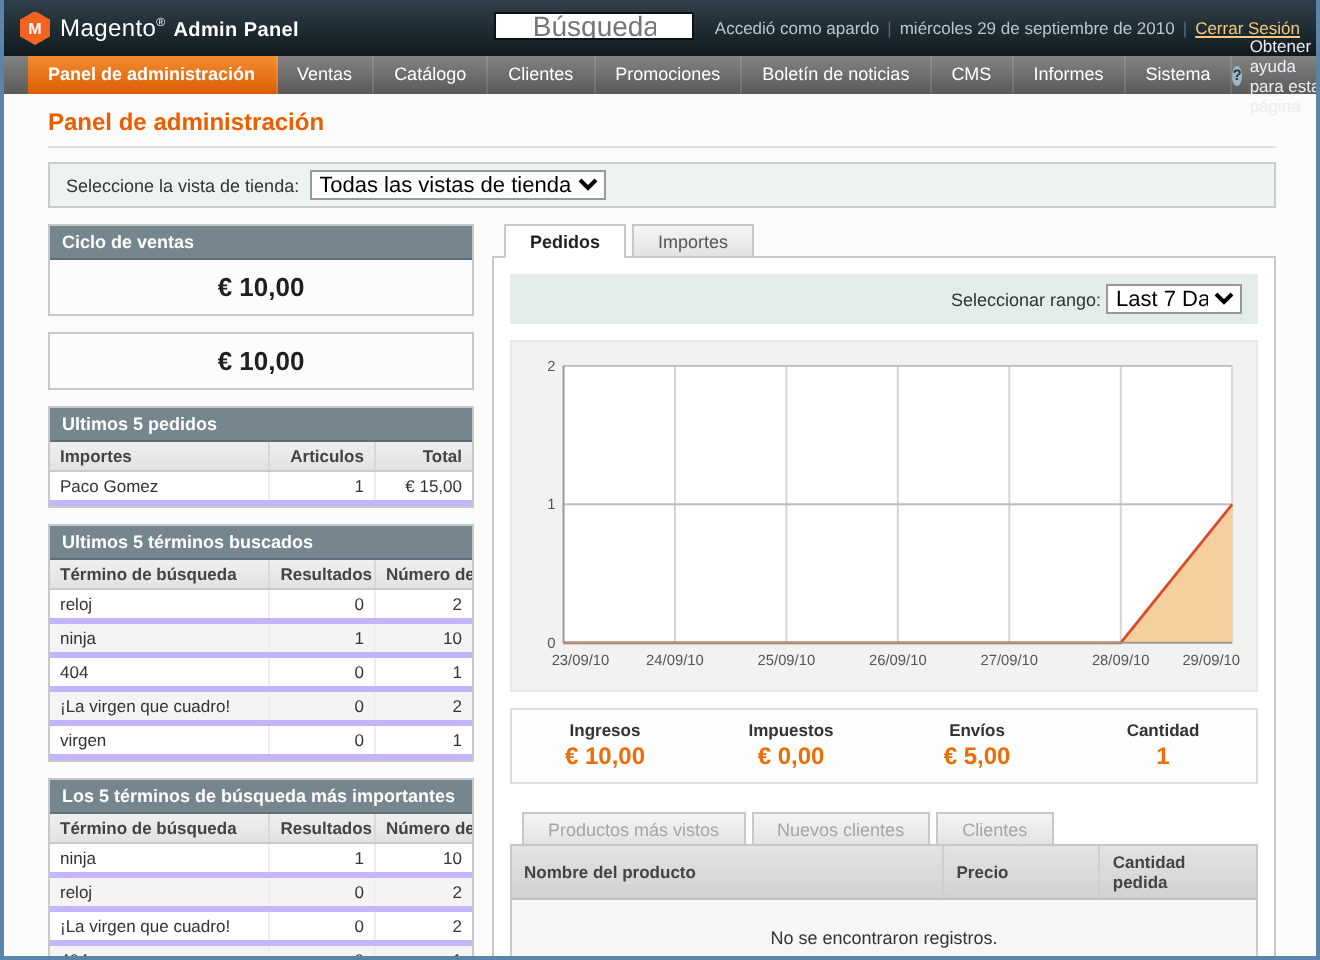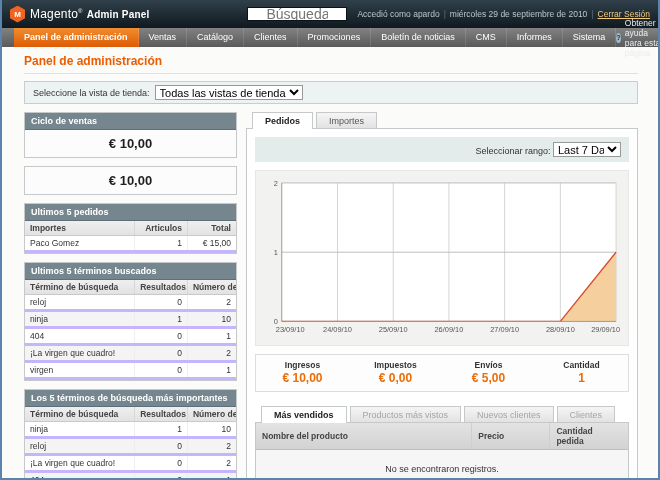--- a/index.html
+++ b/index.html
@@ -295,21 +295,20 @@
               <div class="lbl">Envíos</div>
               <div class="val">€ 5,00</div>
             </div>
             <div class="cell">
               <div class="lbl">Cantidad</div>
               <div class="val">1</div>
             </div>
           </div>
 
           <div class="tabs bottom-tabs">
-            <div class="tab active">Más vendidos</div>
             <div class="tab disabled">Productos más vistos</div>
             <div class="tab disabled">Nuevos clientes</div>
             <div class="tab disabled">Clientes</div>
           </div>
           <div class="products">
             <table>
               <colgroup>
                   <col>
                   <col>
                   <col>

